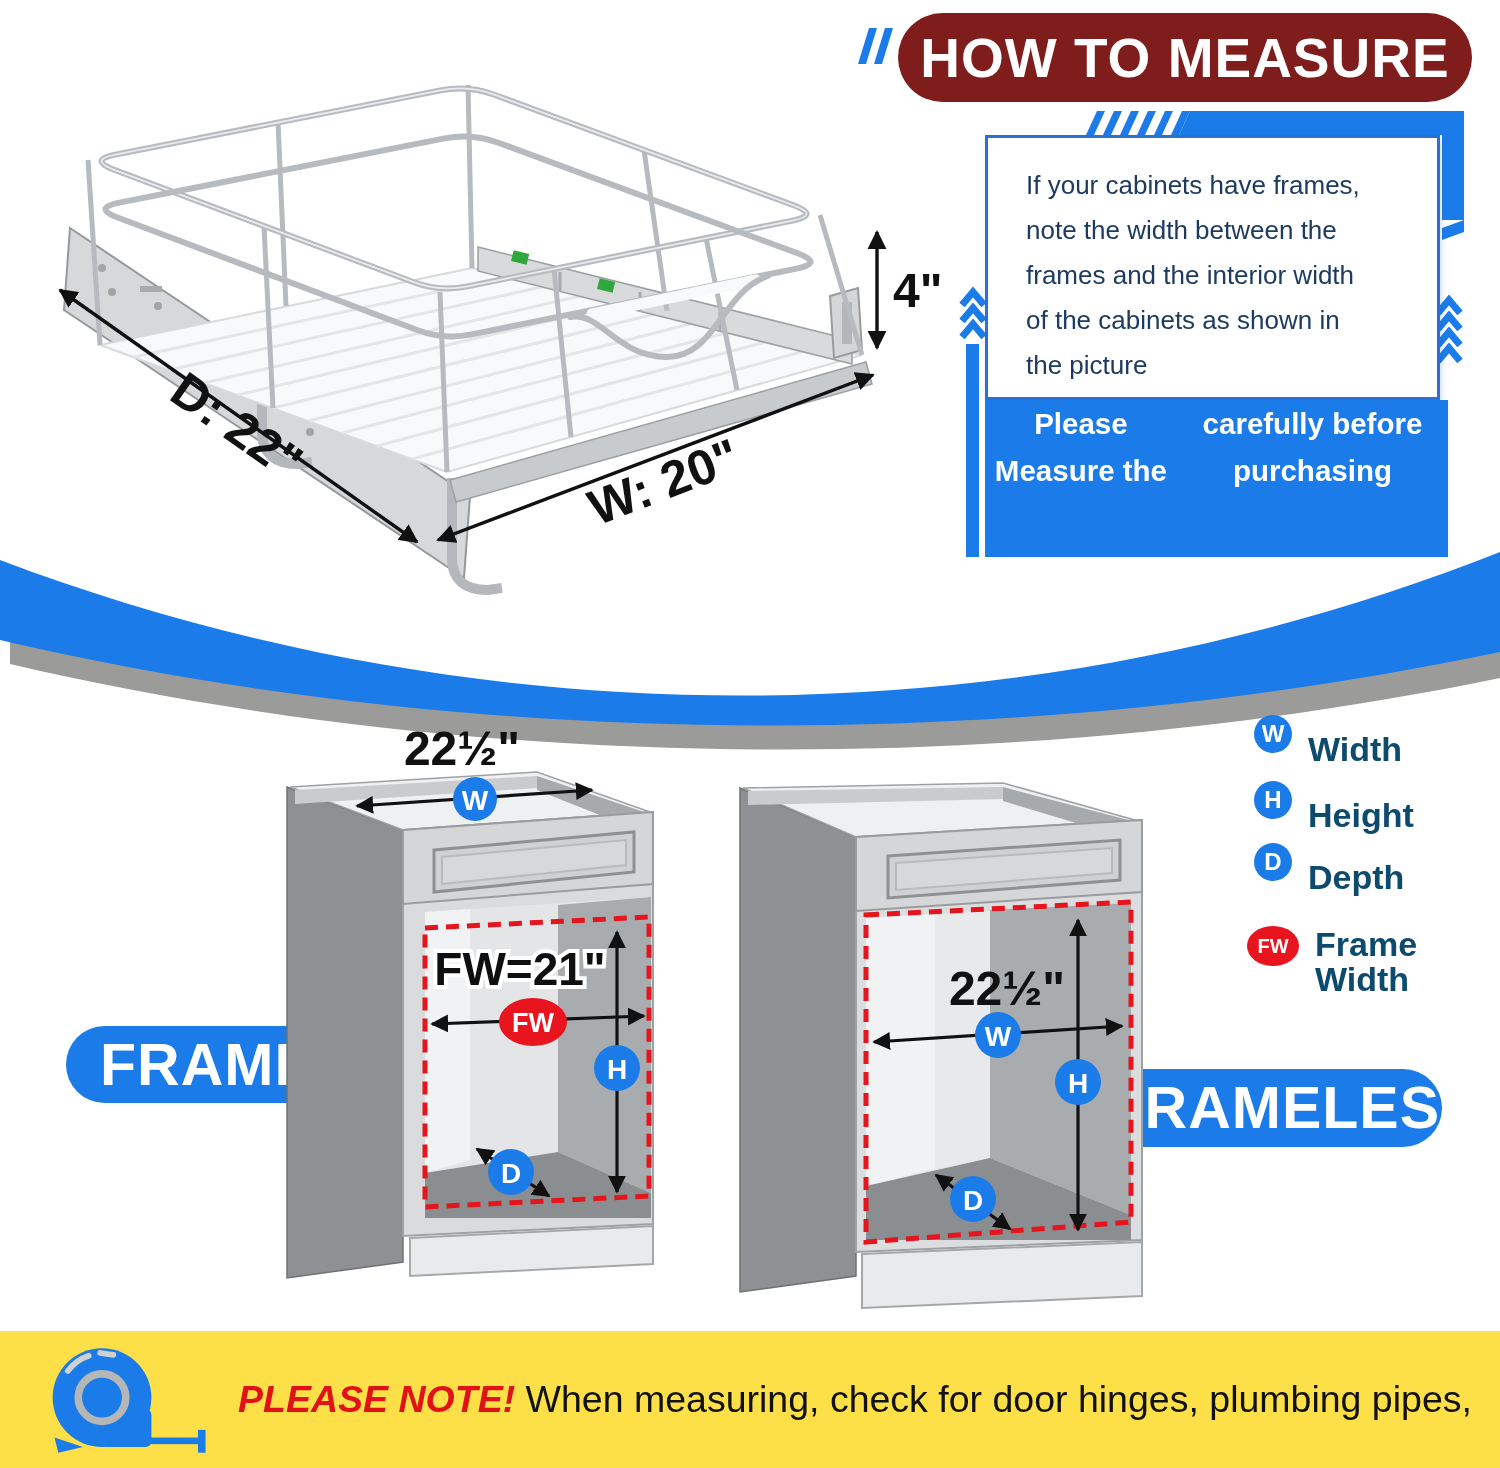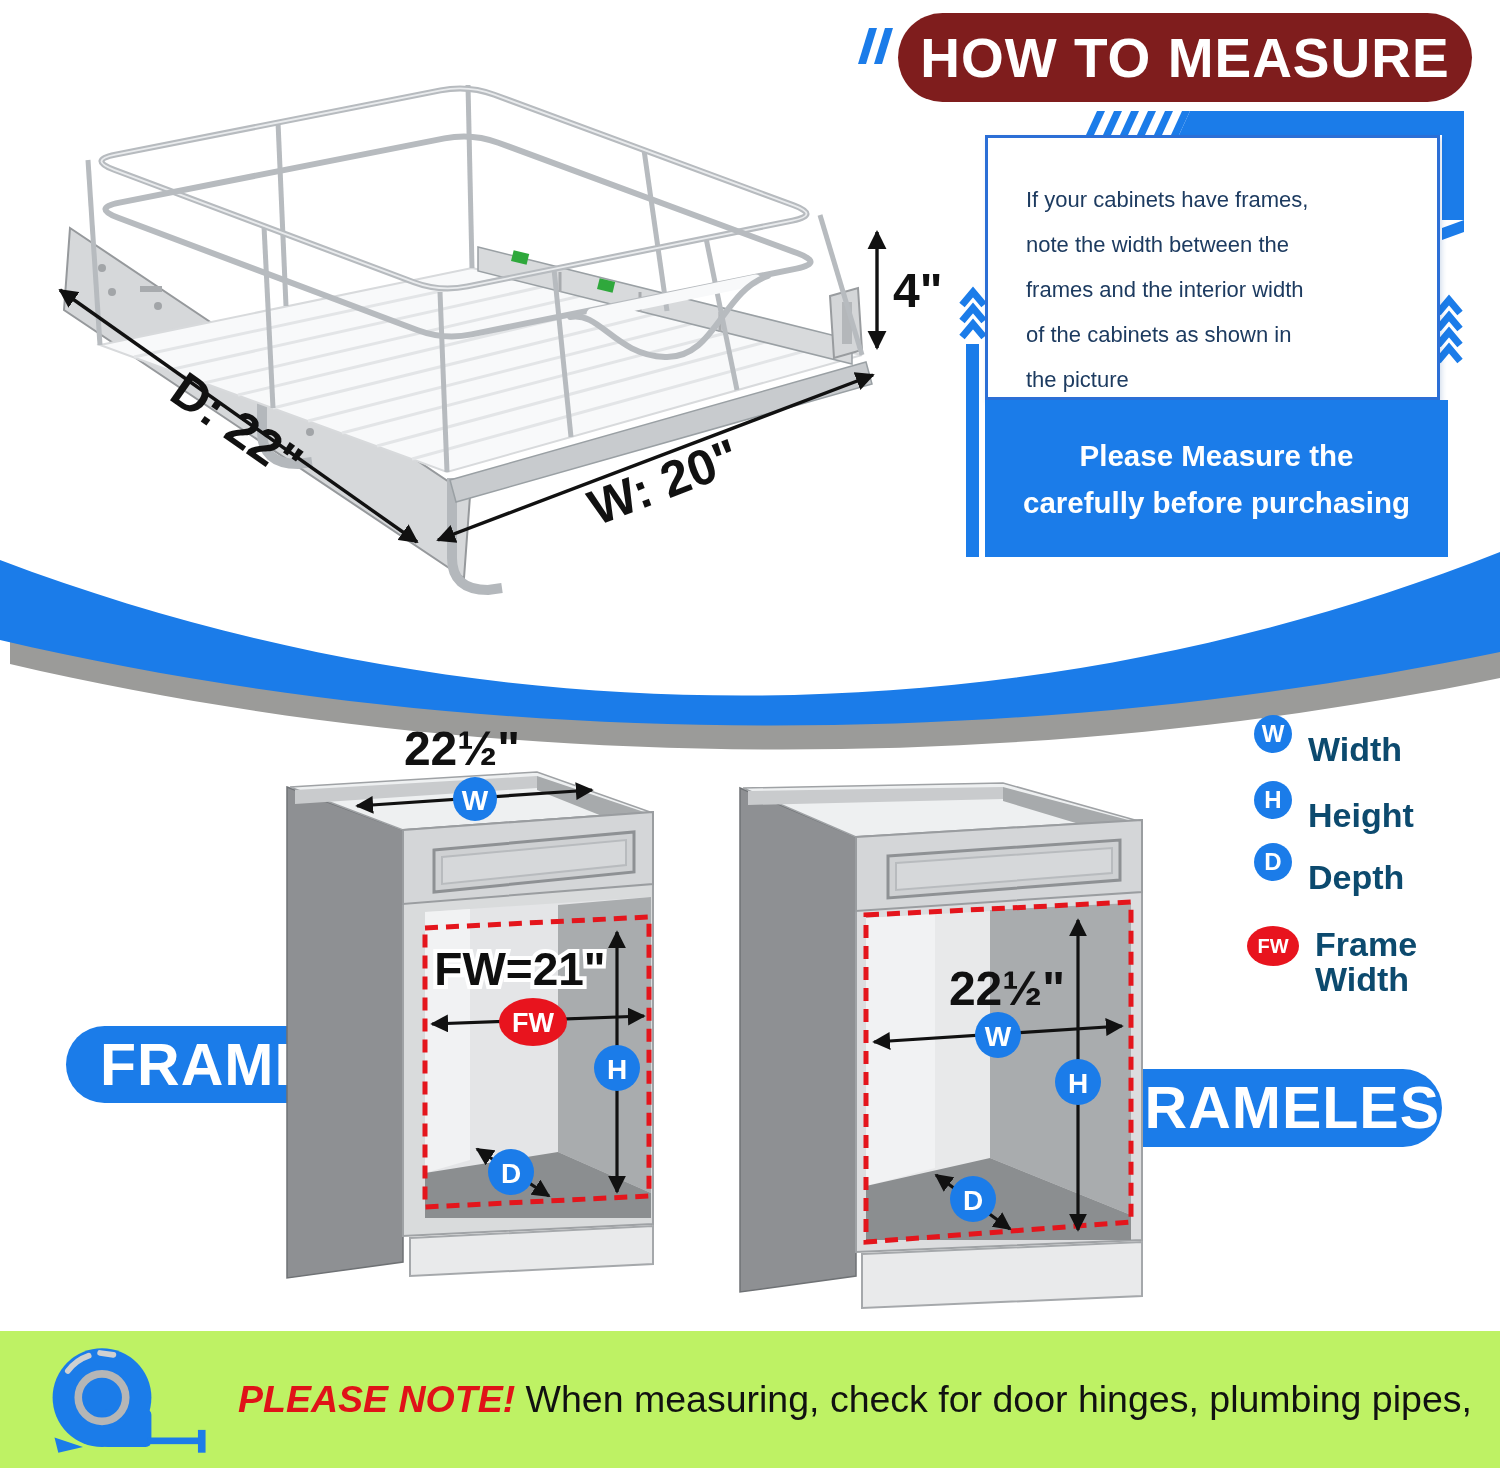--- a/index.html
+++ b/index.html
@@ -7,41 +7,41 @@
         font-family:"Liberation Sans",sans-serif;}
   .abs{position:absolute;}
   
   .title-pill{left:898px;top:13px;width:574px;height:89px;border-radius:46px;
     background:#7f1d1d;color:#fff;display:flex;align-items:center;justify-content:center;
     font-size:55px;font-weight:800;letter-spacing:1px;z-index:3;}
   
   .callout-white{left:985px;top:135px;width:455px;height:265px;background:#fff;
     border:3px solid #2c6fd6;box-sizing:border-box;z-index:3;
     box-shadow:2px 3px 5px rgba(30,80,160,.18);}
-  .callout-white .txt{padding:39px 20px 0 38px;font-size:22px;line-height:45px;
+  .callout-white .txt{padding:25px 20px 0 38px;font-size:26px;line-height:45px;
     color:#1d3b60;font-weight:500;}
   .callout-blue{left:985px;top:400px;width:463px;height:157px;background:#1b7ce9;
-    color:#fff;z-index:3;display:flex;flex-direction:column;justify-content:center;
+    color:#fff;z-index:3;display:flex;flex-direction:row;justify-content:center;
     text-align:center;font-size:29.5px;font-weight:700;line-height:47px;}
   
   .legend-row{display:flex;align-items:center;gap:16px;z-index:3;}
   .badge{width:38px;height:38px;border-radius:50%;background:#1b7ce9;color:#fff;
     display:flex;align-items:center;justify-content:center;font-size:24px;font-weight:800;}
   .badge.fw{width:52px;height:40px;border-radius:50%;background:#e8141e;font-size:20px;}
   .legend-label{color:#0c4a6e;font-size:34px;font-weight:700;line-height:35px;margin-top:32px;}
   .legend-label.wrap{width:130px;}
   
   .side-pill{z-index:1;background:#1b7ce9;color:#fff;display:flex;align-items:center;
     font-size:59px;font-weight:800;letter-spacing:1px;}
   .pill-framed{left:66px;top:1026px;width:280px;height:77px;border-radius:39px 0 0 39px;
     padding-left:34px;box-sizing:border-box;}
   .pill-frameless{left:1100px;top:1025px;width:342px;height:78px;border-radius:0 39px 39px 0;
     justify-content:center;padding-left:46px;box-sizing:border-box;margin-top:44px;}
   
-  .bottom-bar{left:0;top:1331px;width:1500px;height:137px;background:#bef264;z-index:3;}
+  .bottom-bar{left:0;top:1331px;width:1500px;height:137px;background:#fde047;z-index:3;}
   .bottom-text{position:absolute;left:218px;right:8px;top:0;height:137px;display:flex;
     flex-direction:column;justify-content:center;gap:13px;text-align:center;
     font-size:37.5px;color:#111;}
   .alert{color:#e01218;font-weight:800;font-style:italic;}
   
   svg.art{position:absolute;left:0;top:0;z-index:2;}
   svg text{font-family:"Liberation Sans",sans-serif;}
 </style>
 </head>
 <body>

